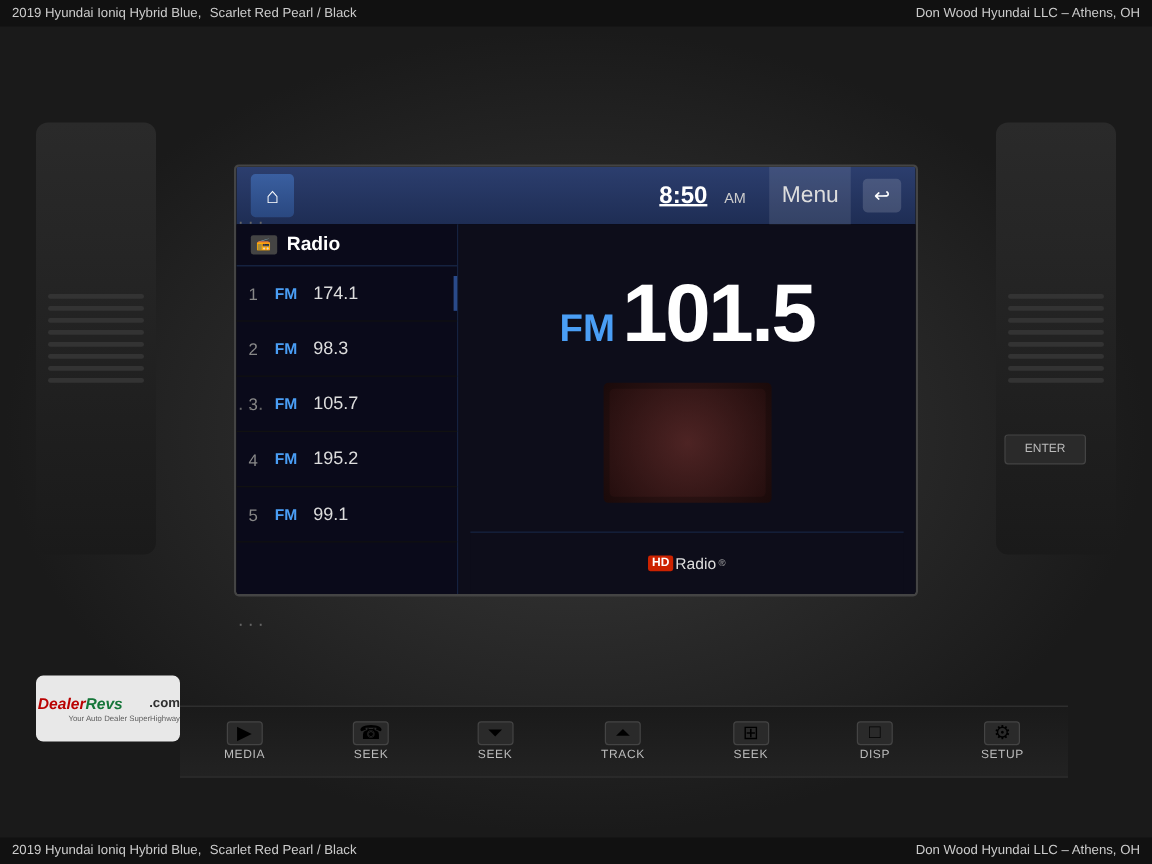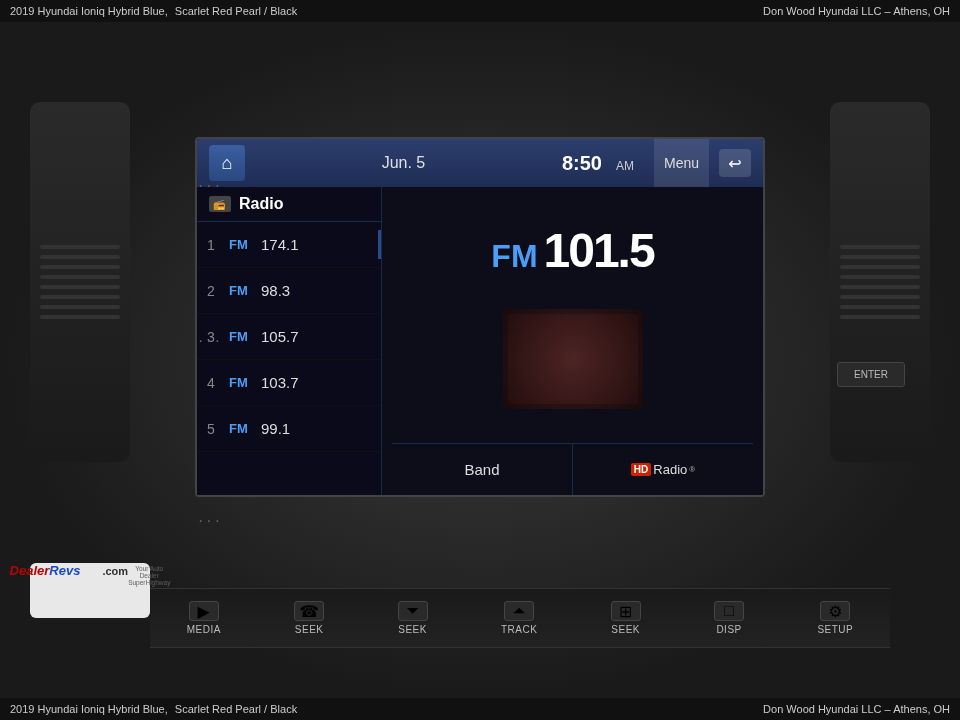--- a/index.html
+++ b/index.html
@@ -124,29 +124,30 @@
     .header-date {
       color: #e0e0e0;
       font-size: 16px;
       flex: 1;
       text-align: center;
     }
     .header-time {
       color: white;
       font-size: 20px;
       font-weight: bold;
+      text-decoration: underline;
     }
     .header-ampm {
       color: #ccc;
       font-size: 12px;
       margin-left: 14px;
     }
     .header-menu {
       color: #ddd;
-      font-size: 14px;
+      font-size: 19px;
       padding: 20px 10px;
       background: rgba(255,255,255,0.1);
       border-radius: 4px;
       cursor: pointer;
     }
     .header-back {
       width: 32px; height: 28px;
       background: rgba(255,255,255,0.15);
       border-radius: 4px;
       display: flex;
@@ -243,21 +244,21 @@
       gap: 6px;
       margin-top: 20px;
     }
     .now-band {
       color: #4a9ef5;
       font-size: 32px;
       font-weight: bold;
     }
     .now-freq {
       color: white;
-      font-size: 48px;
+      font-size: 68px;
       font-weight: bold;
       letter-spacing: -2px;
       line-height: 1;
     }
     .station-art {
       width: 140px; height: 100px;
       background: radial-gradient(circle, #3a1a1a 0%, #1a0a0a 100%);
       border-radius: 4px;
       display: flex;
       align-items: center;
@@ -352,22 +353,23 @@
     
     .watermark {
       position: absolute;
       bottom: 80px;
       left: 30px;
       width: 120px;
       height: 55px;
       background: #fff;
       border-radius: 6px;
       display: flex;
-      align-items: flex-start;
-      justify-content: center;
+      align-items: flex-end;
+      justify-content: center;
+      flex-direction: column;
       opacity: 0.9;
     }
 
     
     .enter-btn {
       position: absolute;
       right: 55px;
       top: 340px;
       width: 68px;
       height: 25px;
@@ -424,21 +426,20 @@
     <div class="vent-slot"></div>
     <div class="vent-slot"></div>
     <div class="vent-slot"></div>
     <div class="vent-slot"></div>
   </div>
 
   <div class="infotainment-screen">
 
     <div class="screen-header">
       <div class="home-btn">⌂</div>
-      <div class="header-date">Jun.  5</div>
       <div style="display:flex;align-items:baseline;margin-left:auto;margin-right:10px;">
         <span class="header-time">8:50</span>
         <span class="header-ampm">AM</span>
       </div>
       <div class="header-menu">Menu</div>
       <div class="header-back">↩</div>
     </div>
 
     <div class="screen-body">
 
@@ -460,40 +461,39 @@
           <span class="preset-freq">98.3</span>
         </div>
         <div class="preset-item">
           <span class="preset-num">3</span>
           <span class="preset-band">FM</span>
           <span class="preset-freq">105.7</span>
         </div>
         <div class="preset-item">
           <span class="preset-num">4</span>
           <span class="preset-band">FM</span>
-          <span class="preset-freq">103.7</span>
+          <span class="preset-freq">195.2</span>
         </div>
         <div class="preset-item">
           <span class="preset-num">5</span>
           <span class="preset-band">FM</span>
           <span class="preset-freq">99.1</span>
         </div>
       </div>
 
       <div class="nowplaying-panel">
         <div class="now-freq-display">
           <span class="now-band">FM</span>
           <span class="now-freq">101.5</span>
         </div>
         <div class="station-art">
           <div class="station-art-inner"></div>
         </div>
 
         <div class="screen-controls">
-          <div class="ctrl-btn">Band</div>
           <div class="ctrl-btn">
             <div class="hd-logo">
               <div class="hd-box">HD</div>
               <span class="hd-text"> Radio</span>
               <span class="hd-reg">®</span>
             </div>
           </div>
         </div>
       </div>
 
@@ -529,21 +529,21 @@
       <div class="car-ctrl-btn-icon">⚙</div>
       <span class="car-ctrl-btn-label">SETUP</span>
     </div>
   </div>
 
   <div class="enter-btn">ENTER</div>
 
   <div class="watermark">
     <div style="display:flex;align-items:center;">
       <span style="font-size:13px;font-weight:900;color:#c00;font-style:italic;">Dealer</span>
-      <span style="font-size:13px;font-weight:900;color:#1d4ed8;font-style:italic;">Revs</span>
+      <span style="font-size:13px;font-weight:900;color:#15803d;font-style:italic;">Revs</span>
       <span style="font-size:11px;font-weight:bold;color:#333;margin-left:22px;">.com</span>
     </div>
     <div style="font-size:6.5px;color:#666;text-align:center;margin-top:2px;max-width:110px;">Your Auto Dealer SuperHighway</div>
   </div>
 
   <div class="dots" style="top:155px;left:198px;">···</div>
   <div class="dots" style="top:490px;left:198px;">···</div>
   <div class="dots" style="top:310px;left:198px;">···</div>
 
 </div>

